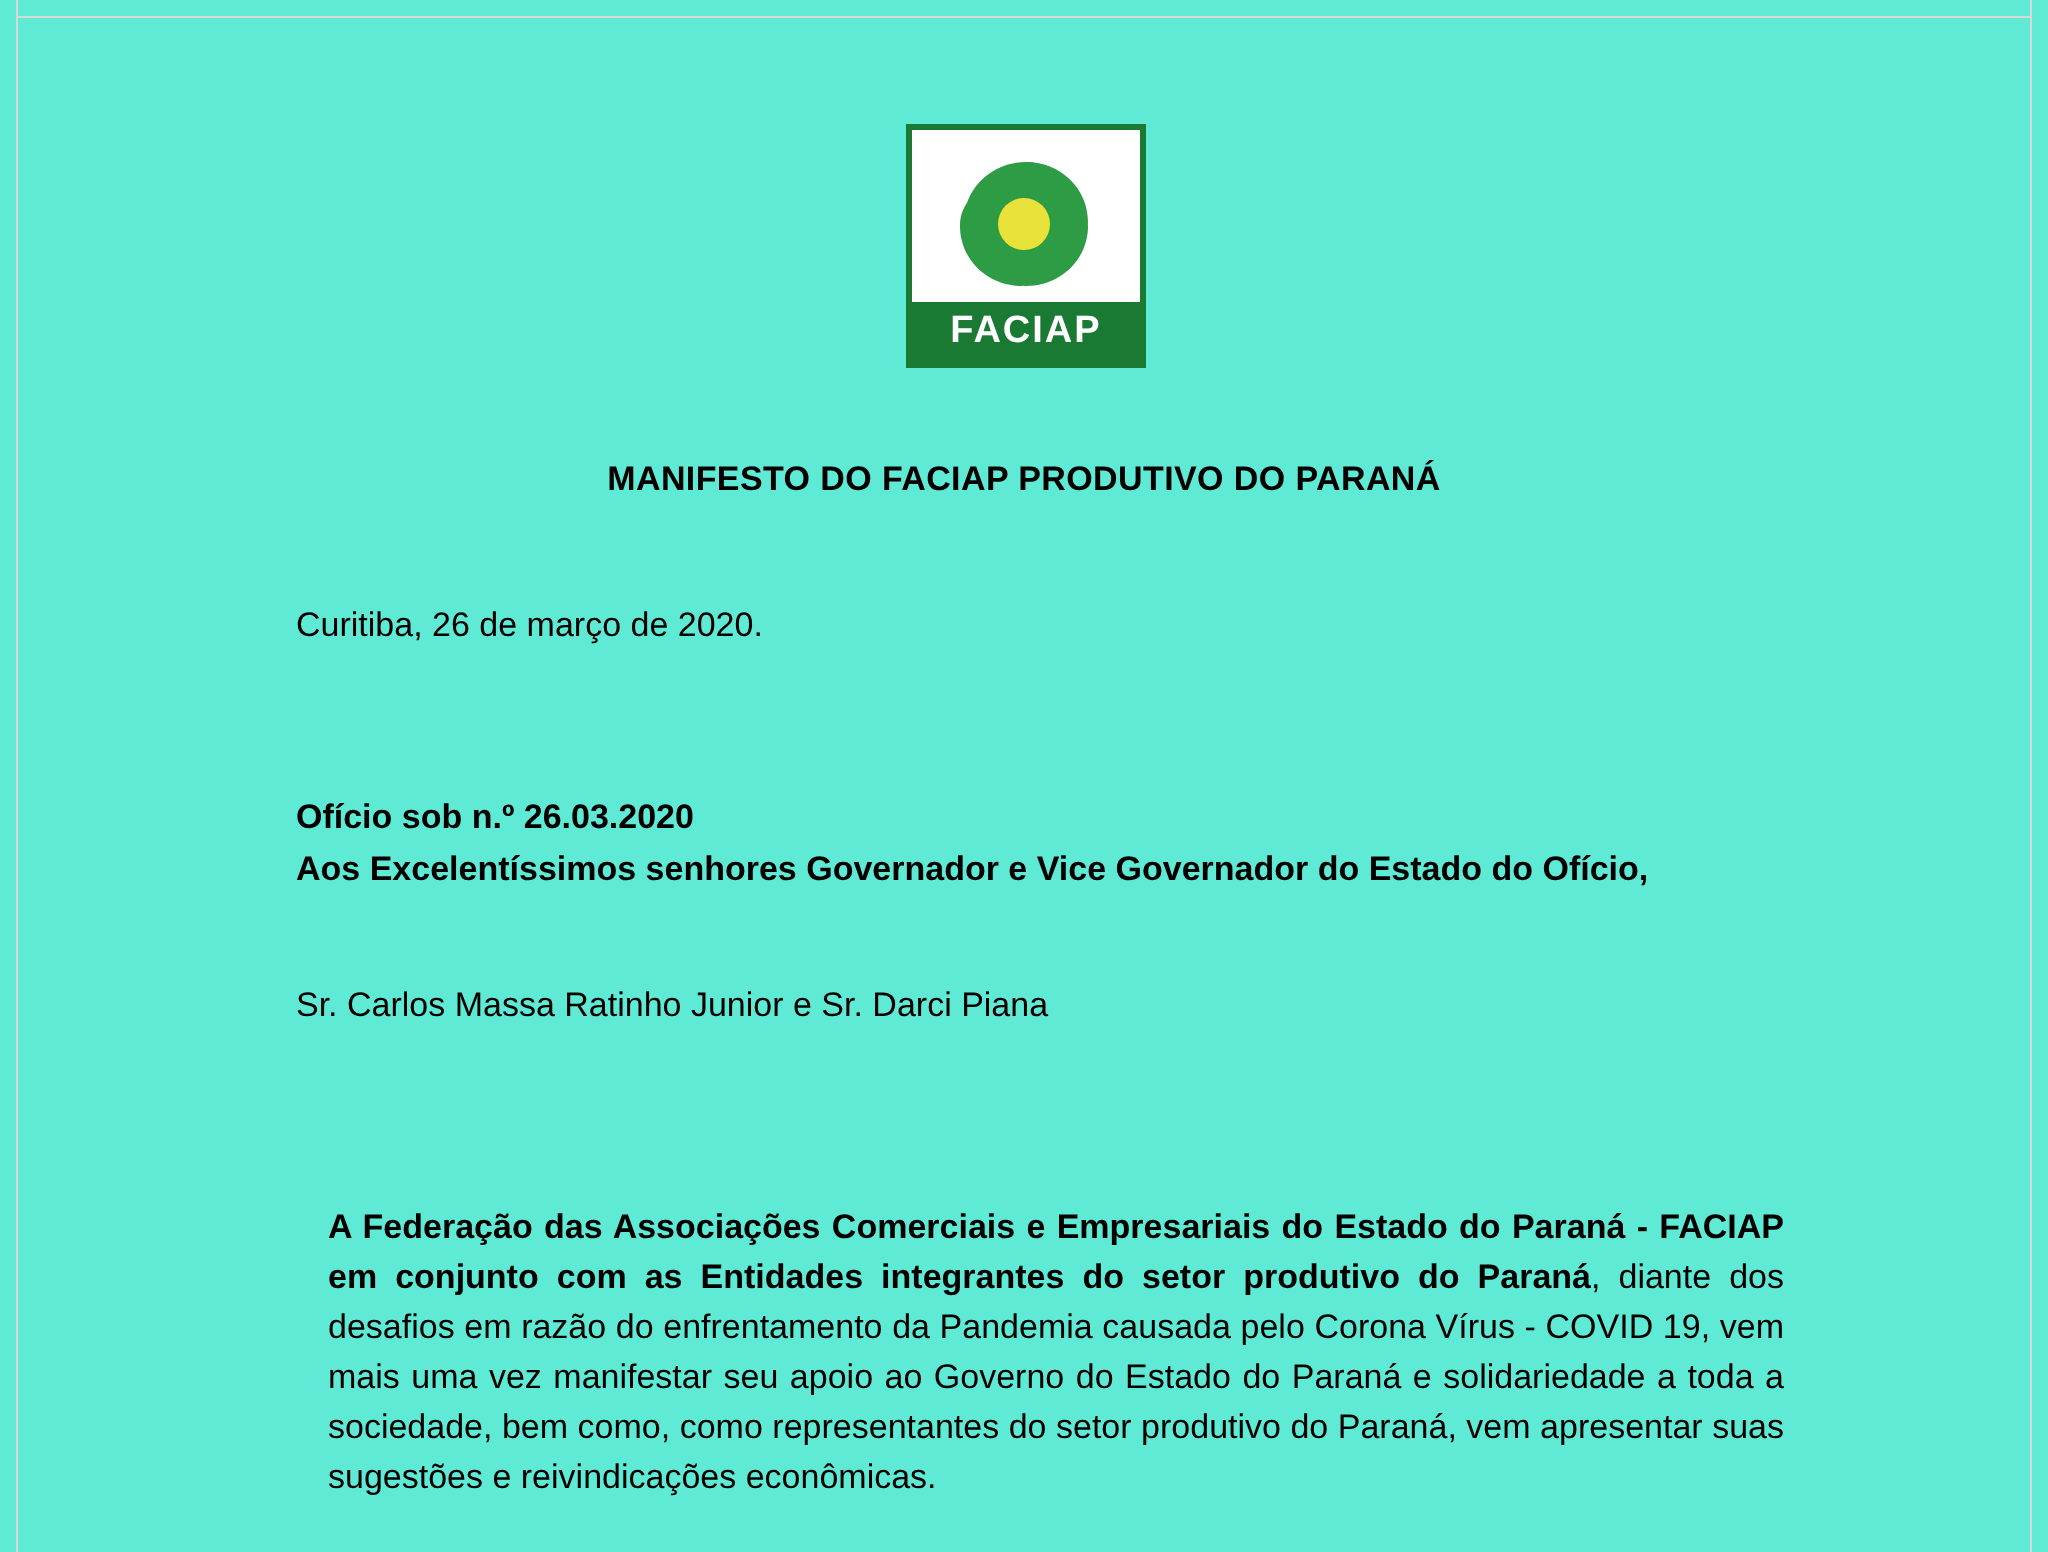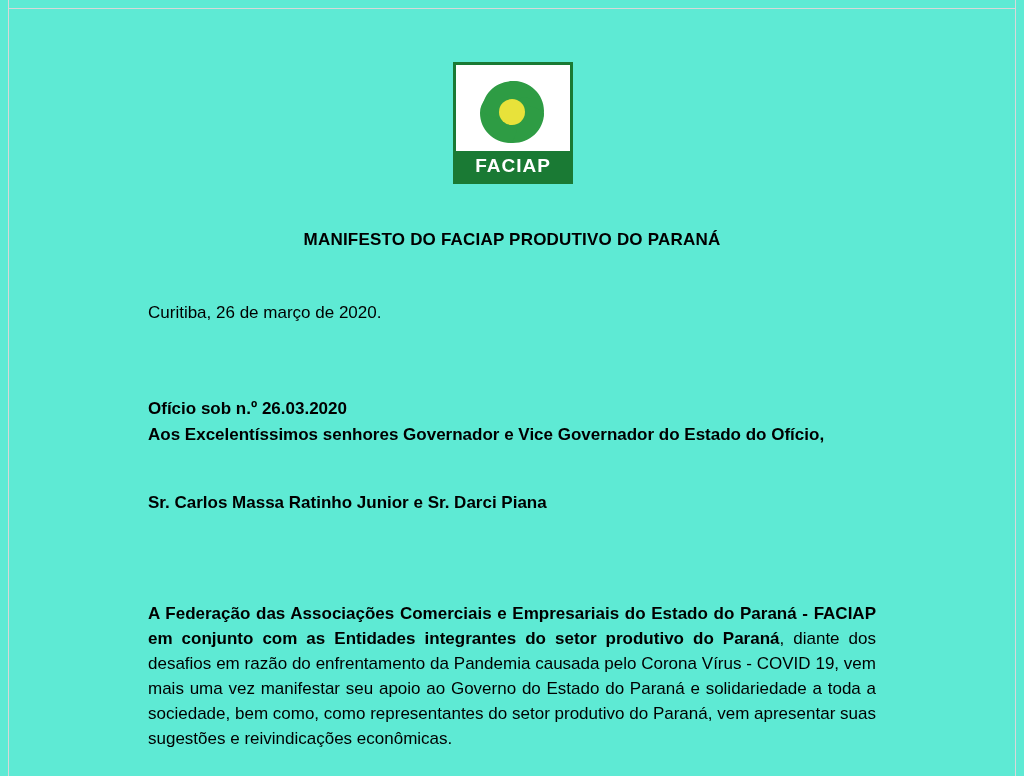--- a/index.html
+++ b/index.html
@@ -128,26 +128,26 @@
     width: 728px;
     font-weight: bold;
     font-size: 17px;
     line-height: 25px;
   }
   .names {
     position: absolute;
     left: 0;
     top: 493px;
     width: 728px;
-    font-weight: bold;
+    font-weight: normal;
     font-size: 17px;
   }
   .body-par {
     position: absolute;
-    left: 0;
+    left: 16px;
     top: 601px;
     width: 728px;
     font-size: 17px;
     line-height: 25px;
     text-align: justify;
   }
   .body-par b {
     font-weight: bold;
   }
 </style>

